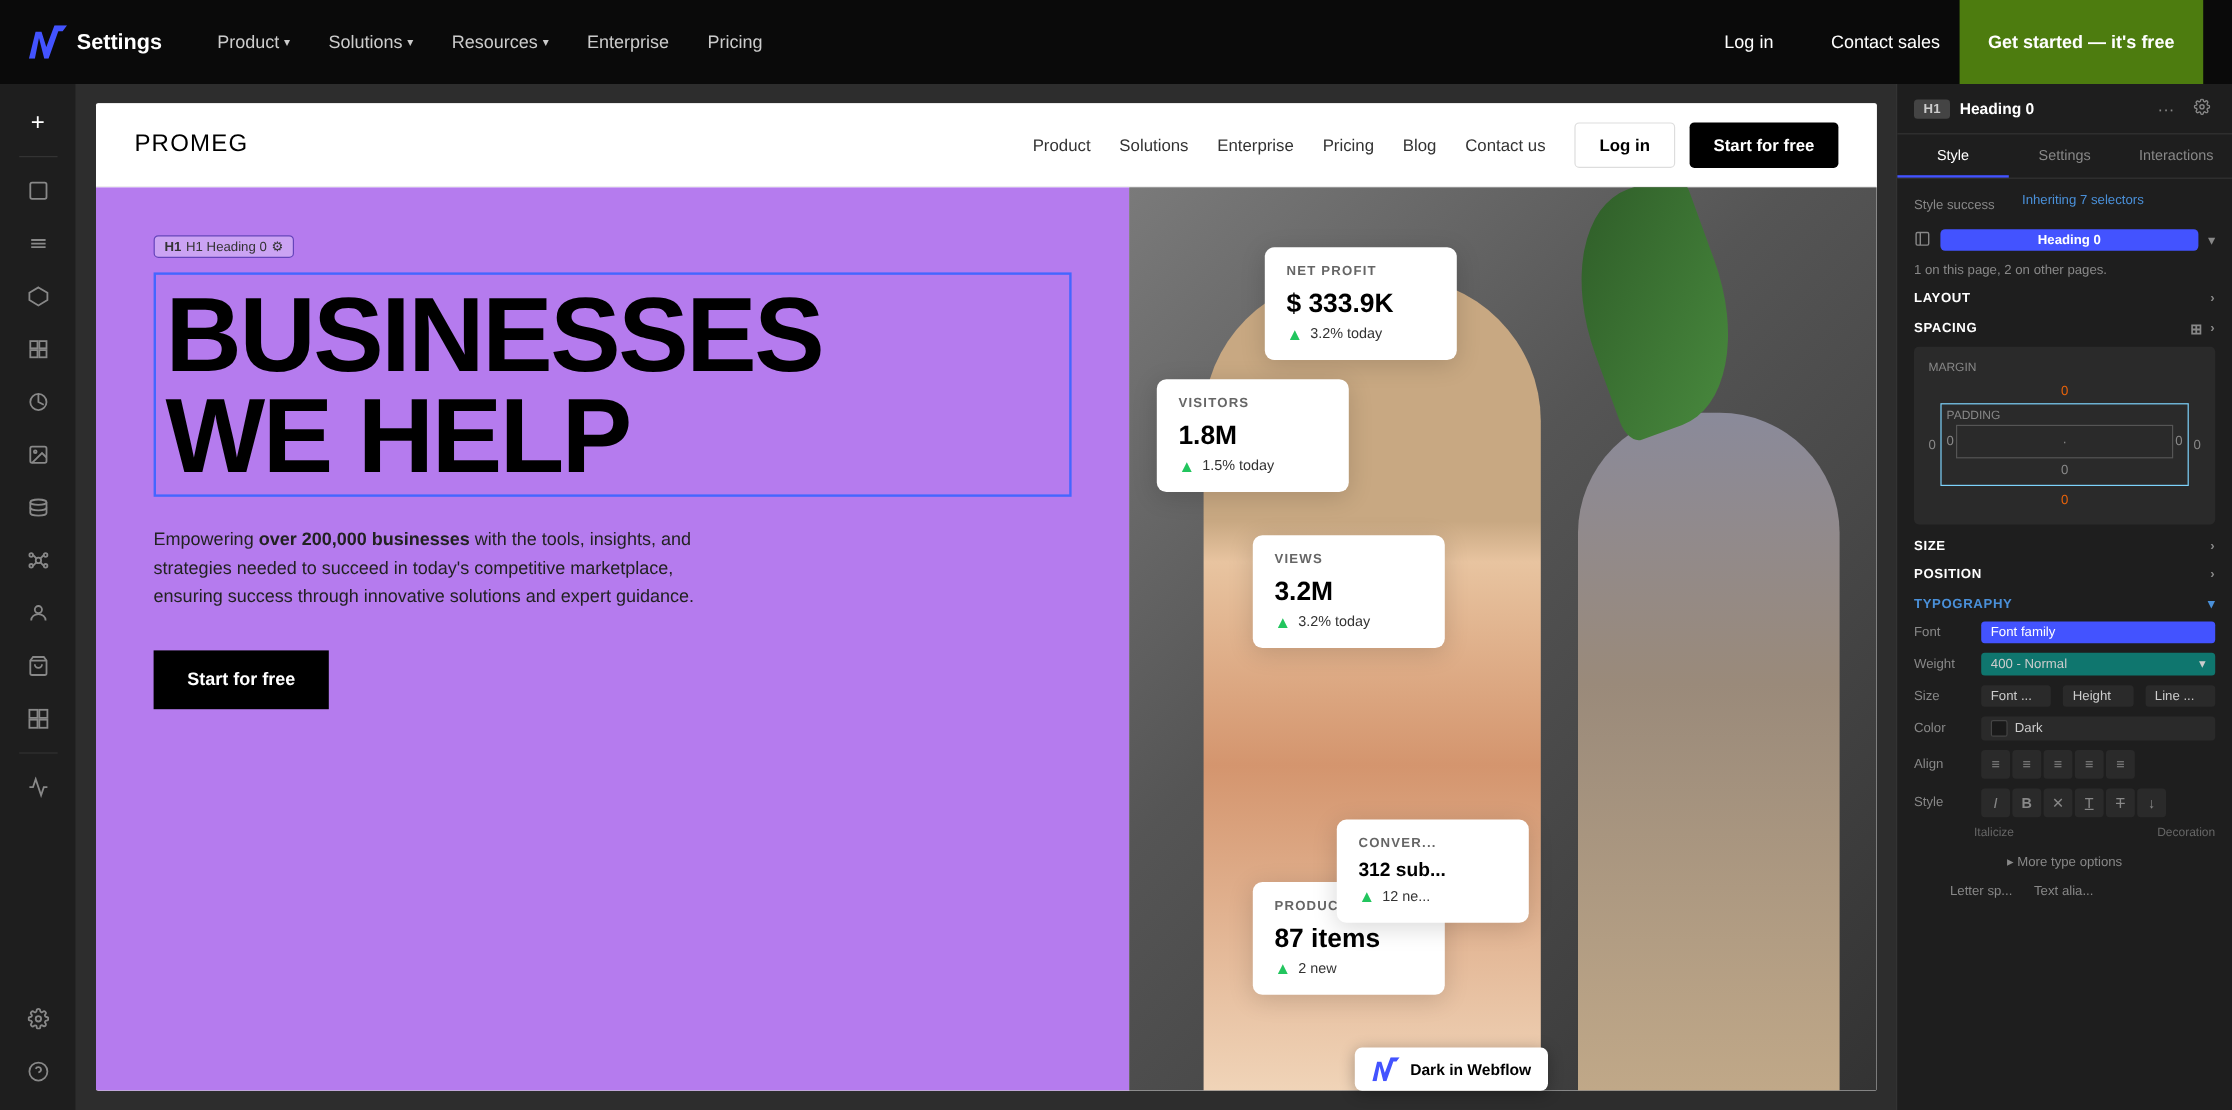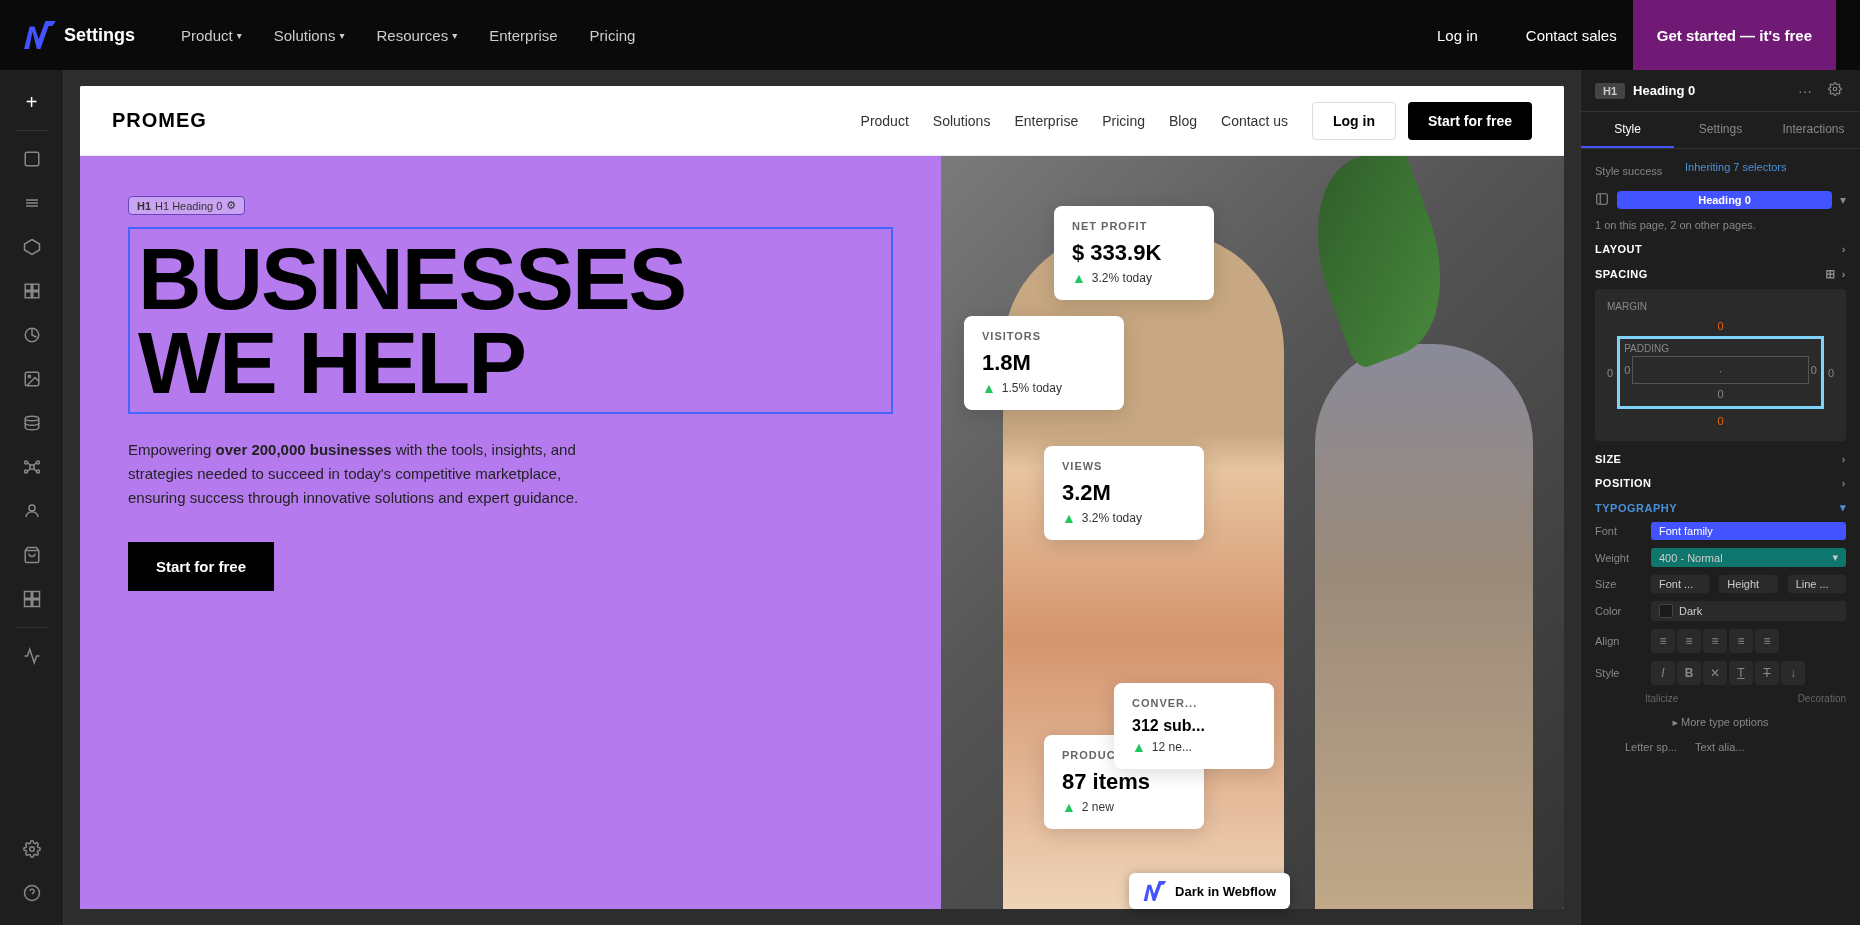--- a/index.html
+++ b/index.html
@@ -12,21 +12,21 @@
       position: relative; z-index: 100;
     }
     .nav-logo { display: flex; align-items: center; gap: 8px; color: #fff; font-size: 18px; font-weight: 700; margin-right: 32px; }
     .nav-logo-icon { width: 32px; height: 28px; }
     .nav-links { display: flex; align-items: center; gap: 4px; flex: 1; }
     .nav-link { color: #ccc; font-size: 15px; padding: 8px 14px; cursor: pointer; display: flex; align-items: center; gap: 4px; border-radius: 4px; }
     .nav-link .chevron { font-size: 10px; }
     .nav-right { display: flex; align-items: center; gap: 16px; }
     .nav-login { color: #fff; font-size: 15px; cursor: pointer; padding: 8px 16px; }
     .nav-contact { color: #fff; font-size: 15px; cursor: pointer; padding: 8px 16px; }
-    .nav-cta { background: #701a75; color: #fff; font-size: 15px; font-weight: 600; padding: 12px 24px; cursor: pointer; border: none; height: 70px; display: flex; align-items: center; }
+    .nav-cta { background: #4d7c0f; color: #fff; font-size: 15px; font-weight: 600; padding: 12px 24px; cursor: pointer; border: none; height: 70px; display: flex; align-items: center; }
 
     
     .main-layout { display: flex; height: calc(925px - 70px); }
 
     
     .left-sidebar {
       width: 64px; background: #1e1e1e; border-right: 1px solid #333;
       display: flex; flex-direction: column; align-items: center; padding: 12px 0; gap: 4px;
     }
     .sidebar-btn {
@@ -46,21 +46,21 @@
       margin: 16px;
       border-radius: 2px;
       overflow: hidden;
     }
 
     
     .preview-nav {
       display: flex; align-items: center; background: #fff;
       padding: 0 32px; height: 70px; border-bottom: 1px solid #eee;
     }
-    .preview-logo { font-size: 20px; font-weight: 700; letter-spacing: 1px; color: #000; margin-right: auto; }
+    .preview-logo { font-size: 20px; font-weight: 400; letter-spacing: 1px; color: #000; margin-right: auto; }
     .preview-nav-links { display: flex; align-items: center; gap: 24px; }
     .preview-nav-link { font-size: 14px; color: #333; cursor: pointer; }
     .preview-nav-btn { padding: 10px 20px; font-size: 14px; font-weight: 600; cursor: pointer; border-radius: 4px; border: none; }
     .preview-nav-btn.login { background: transparent; color: #000; border: 1px solid #ddd; }
     .preview-nav-btn.cta { background: #000; color: #fff; }
 
     
     .hero-section {
       display: flex; height: calc(100% - 70px); position: relative; overflow: hidden;
     }
@@ -527,21 +527,21 @@
 
       <div class="spacing-grid">
         <div style="font-size:10px;color:#888;margin-bottom:4px;">MARGIN</div>
 
         <div style="text-align:center;margin-bottom:2px;">
           <span style="font-size:11px;color:#e8620a;cursor:pointer;">0</span>
         </div>
         <div style="display:flex;align-items:center;gap:4px;">
           <span style="font-size:11px;color:#888;cursor:pointer;">0</span>
 
-          <div style="flex:1;border:3px solid #7dd3fc;padding:4px;">
+          <div style="flex:1;border:1px solid #7dd3fc;padding:4px;">
             <div style="font-size:10px;color:#888;margin-bottom:2px;">PADDING</div>
             <div style="display:flex;align-items:center;gap:2px;">
               <span style="font-size:11px;color:#888;cursor:pointer;">0</span>
               <div style="flex:1;background:#2a2a2a;border:1px solid #555;padding:4px 0;text-align:center;">
                 <span style="font-size:11px;color:#888;">·</span>
               </div>
               <span style="font-size:11px;color:#888;cursor:pointer;">0</span>
             </div>
             <div style="text-align:center;">
               <span style="font-size:11px;color:#888;cursor:pointer;">0</span>

